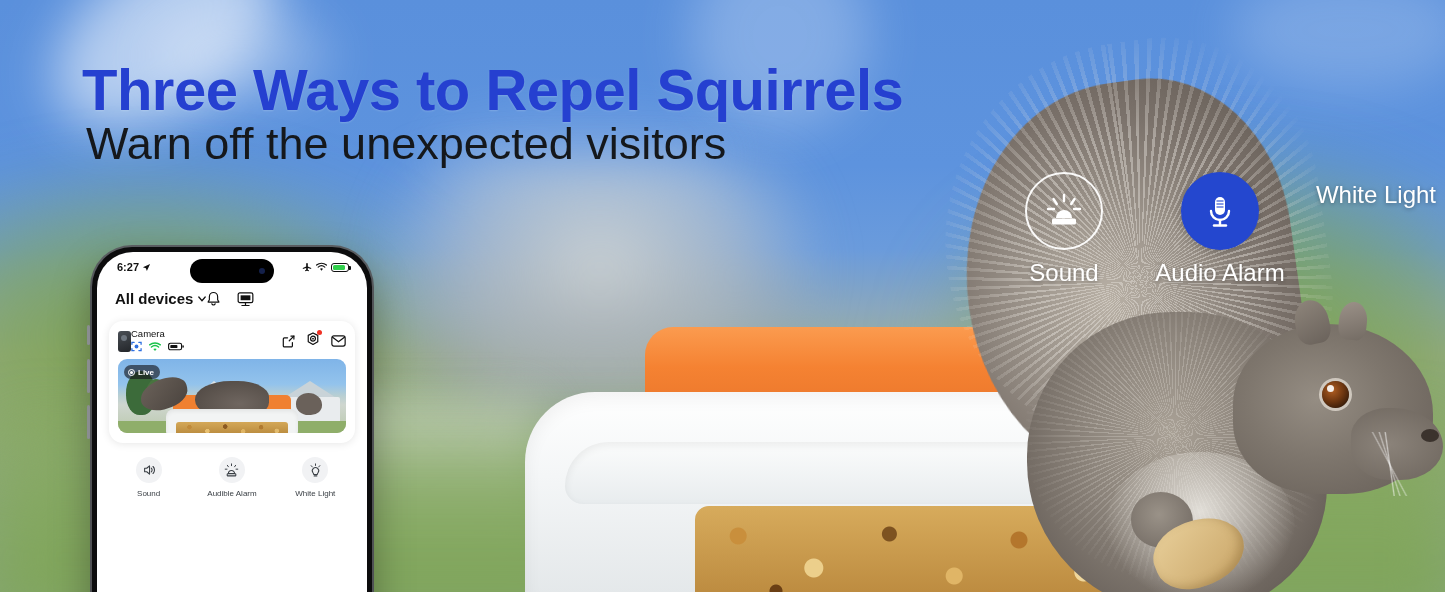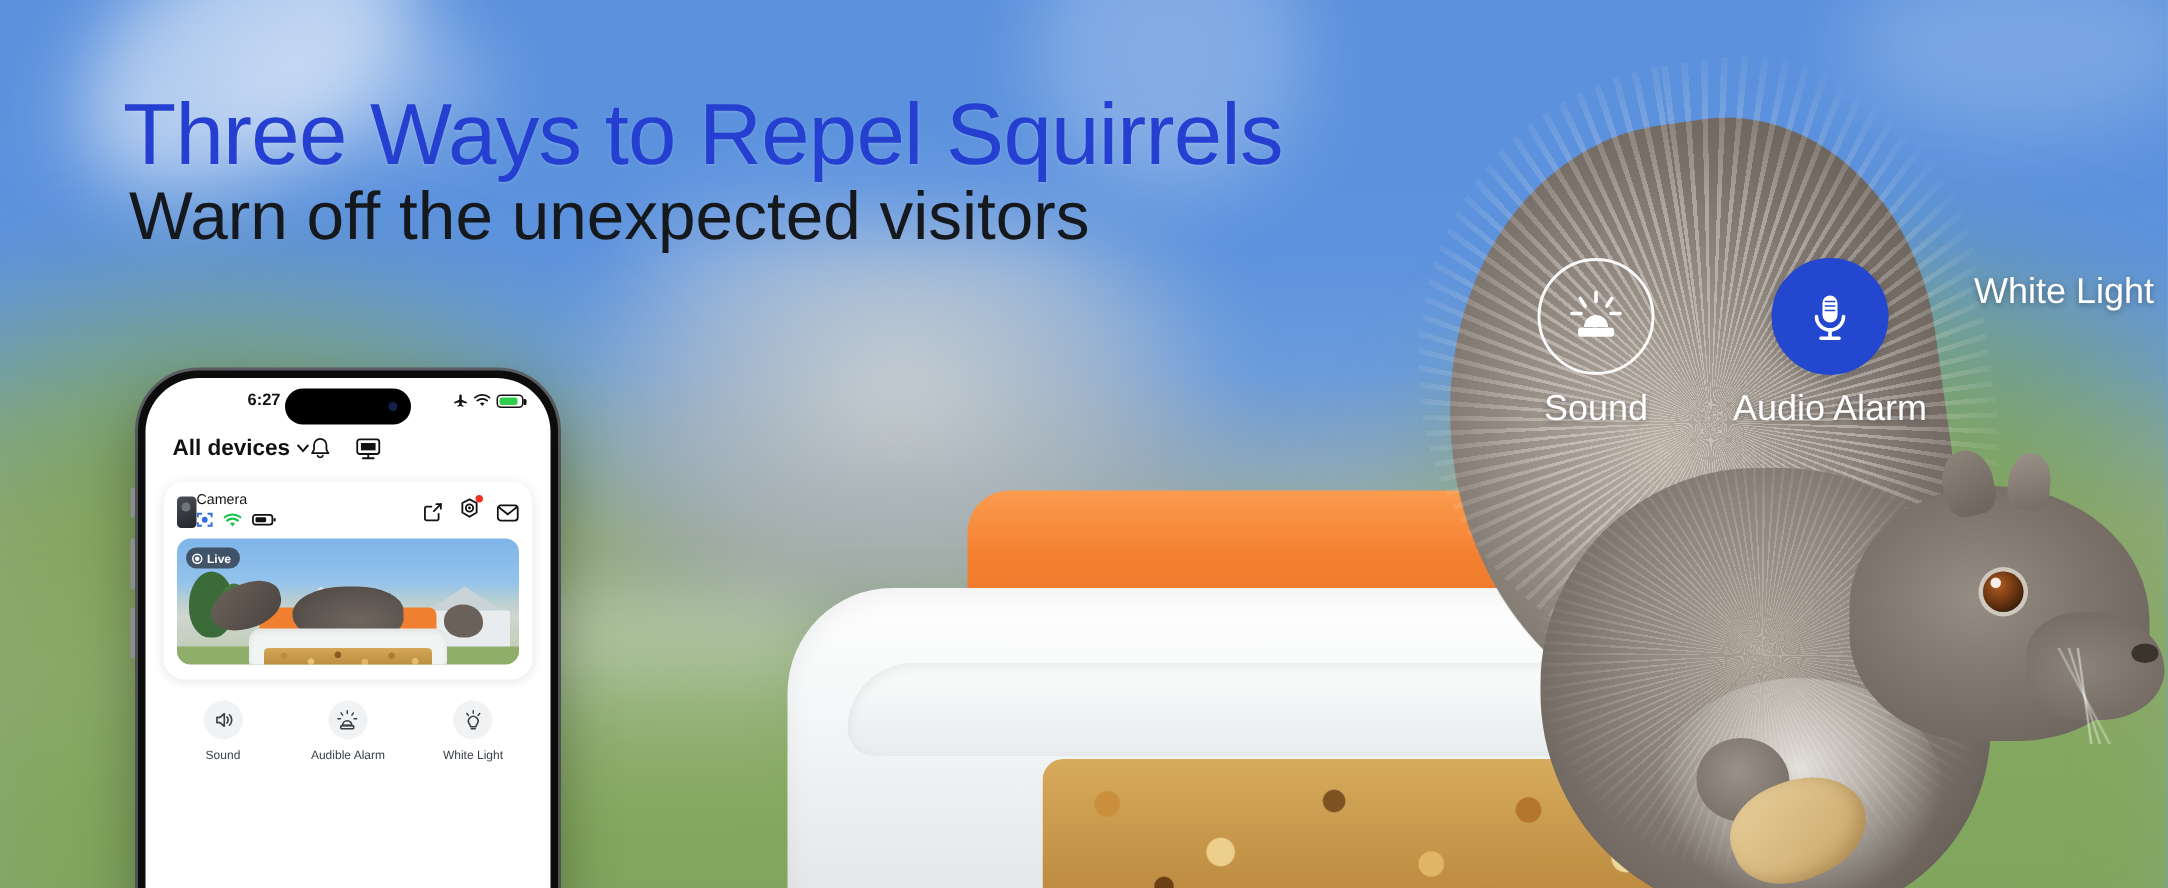--- a/index.html
+++ b/index.html
@@ -49,21 +49,21 @@
   }
   .bg-wall{
     position:absolute; left:120px; bottom:40px; width:420px; height:150px;
     background:linear-gradient(180deg,rgba(228,232,230,.6),rgba(210,216,212,.2));
     filter:blur(24px);
   }
 
   
   .headline{
     position:absolute; left:82px; top:56px;
-    font-size:58px; font-weight:normal; letter-spacing:-.5px;
+    font-size:58px; font-weight:bold; letter-spacing:-.5px;
     color:#2540d0; white-space:nowrap;
     text-shadow:0 1px 2px rgba(255,255,255,.18);
   }
   .subhead{
     position:absolute; left:86px; top:118px;
     font-size:45px; font-weight:400; color:#15181c; white-space:nowrap;
   }
 
   
   .features{
@@ -100,21 +100,21 @@
   .sb1{ top:78px;  height:20px; }
   .sb2{ top:112px; height:34px; }
   .sb3{ top:158px; height:34px; }
 
   
   .statusbar{
     height:26px; display:flex; align-items:center;
     justify-content:space-between; padding:4px 18px 0 20px;
     font-size:11px; font-weight:bold; color:#111;
   }
-  .st-left{ display:flex; align-items:center; gap:3px;margin-left:48px; }
+  .st-left{ display:flex; align-items:center; gap:3px; }
   .st-right{ display:flex; align-items:center; gap:4px; }
   .island{
     position:absolute; left:50%; transform:translateX(-50%); top:7px;
     width:84px; height:24px; background:#000; border-radius:14px;
     display:flex; align-items:center; justify-content:flex-end; padding-right:9px;
   }
   .island-cam{ width:6px; height:6px; border-radius:50%; background:#14204a; }
   .batt{
     width:18px; height:9px; border:1.2px solid #111; border-radius:3px;
     position:relative; padding:1px;
@@ -149,21 +149,21 @@
     border-radius:50%; background:#6d757e;
   }
   .cam-meta{ flex:1; }
   .cam-name{ font-size:9.5px; color:#111; font-weight:500; line-height:1.1; }
   .cam-badges{ display:flex; align-items:center; gap:7px; margin-top:2px; }
   .card-actions{ display:flex; align-items:center; gap:11px; padding-top:3px; }
   .dot-badge{ position:absolute; right:-2px; top:-2px; width:5px; height:5px; border-radius:50%; background:#ef3124; }
 
   
   .live{
-    margin-top:7px; height:84px; border-radius:9px; overflow:hidden;
+    margin-top:7px; height:74px; border-radius:9px; overflow:hidden;
     position:relative;
     background:linear-gradient(180deg,#7fb4e8 0%, #93c3ec 34%, #b9cfd2 50%, #cfd6cf 62%, #b9c9ab 100%);
   }
   .lv-tree{ position:absolute; left:8px; bottom:18px; width:30px; height:44px; border-radius:50% 50% 45% 45%; background:#3c6b3a; filter:blur(.4px); }
   .lv-tree2{ position:absolute; left:28px; bottom:24px; width:20px; height:30px; border-radius:50%; background:#48743f; }
   .lv-roof{
     position:absolute; left:62px; bottom:22px; width:0; height:0;
     border-left:34px solid transparent; border-right:34px solid transparent;
     border-bottom:30px solid #dfe4e6;
   }

